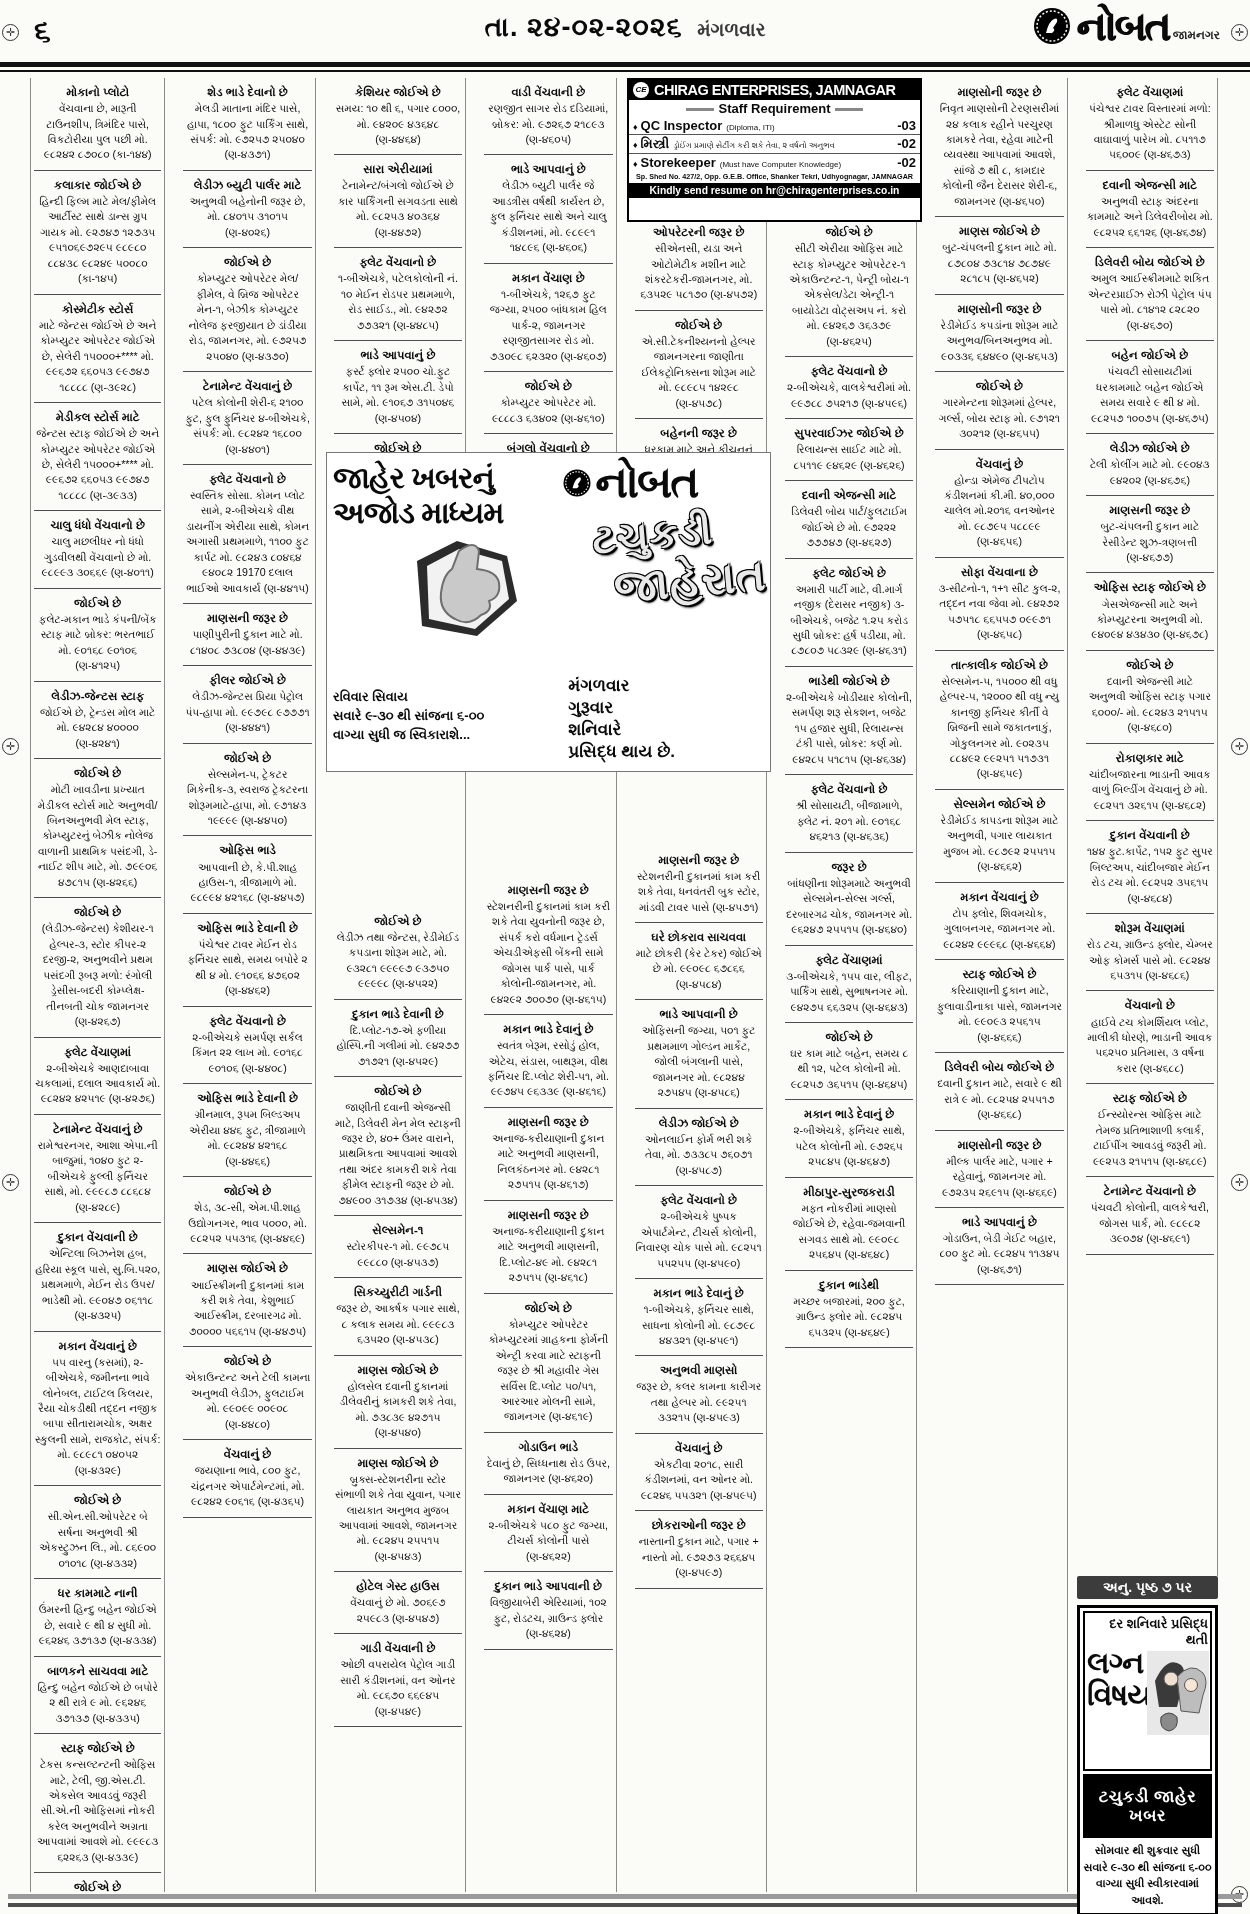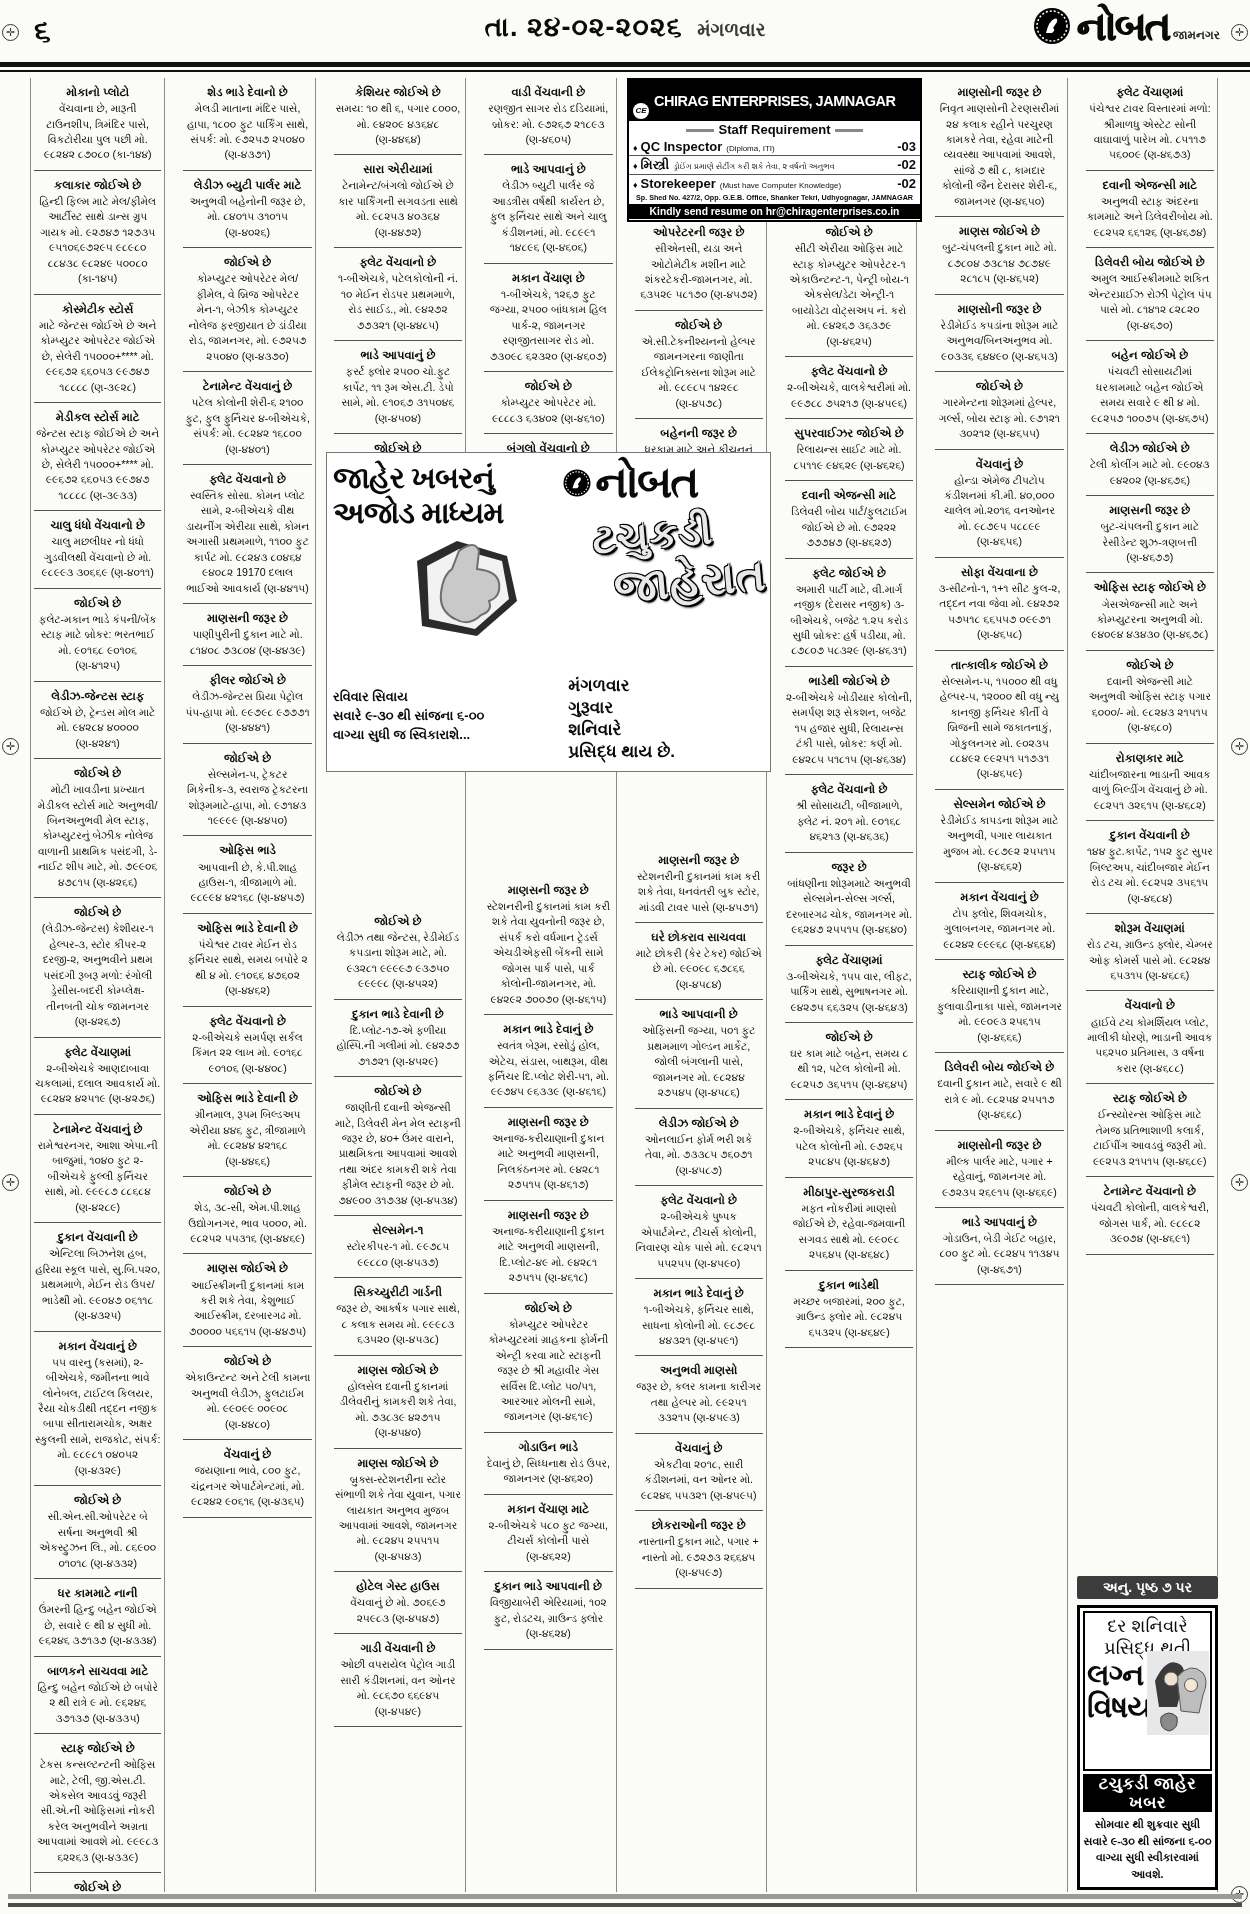--- a/index.html
+++ b/index.html
@@ -33,21 +33,21 @@
   .col:first-child{border-left:1px solid #8a8a8a;}
   .ad{padding:6px 1px 7px;border-bottom:1px solid #4f4f4f;text-align:center;}
   .ad-title{font-weight:bold;font-size:11.6px;line-height:1.3;margin-bottom:2px;}
   .ad-body{font-size:10.6px;line-height:1.46;word-break:break-word;}
   .spacer{border-bottom:none;}
   
   .chirag{position:absolute;left:597px;top:0;width:291px;height:140px;z-index:6;
     background:#fff;border:2px solid #000;box-shadow:0 0 0 2px #fff inset;font-family:"Liberation Sans",sans-serif;}
   .chirag .bar{background:#000;color:#fff;display:flex;align-items:center;gap:5px;padding:2px 4px;}
   .chirag .bar .celogo{width:16px;height:16px;border-radius:50%;background:#fff;color:#000;
-    font-size:8px;font-weight:bold;font-style:italic;text-align:center;line-height:16px;flex:0 0 auto;margin-top:21px;}
+    font-size:8px;font-weight:bold;font-style:italic;text-align:center;line-height:16px;flex:0 0 auto;}
   .chirag .bar .ctitle{font-size:14.5px;font-weight:900;letter-spacing:-0.5px;white-space:nowrap;}
   .chirag .subt{text-align:center;font-weight:900;font-size:13px;margin:1px 0;}
   .chirag .subt:before,.chirag .subt:after{content:"";display:inline-block;width:28px;height:3px;background:#888;vertical-align:middle;margin:0 5px;}
   .chirag .row{display:flex;align-items:baseline;border-top:1px solid #555;padding:1px 4px;}
   .chirag .row:first-of-type{border-top:none;}
   .chirag .blt{font-size:9px;margin-right:3px;}
   .chirag .rname{font-weight:900;font-size:13px;white-space:nowrap;}
   .chirag .rdet{font-size:8px;margin-left:4px;flex:1;color:#111;}
   .chirag .rcnt{font-weight:900;font-size:13px;margin-left:4px;}
   .chirag .addr{font-size:7.2px;font-weight:bold;text-align:center;margin-top:1px;}
@@ -66,25 +66,25 @@
     text-shadow:2px 2px 0 #000,-1px -1px 0 #000,1px -1px 0 #000,-1px 1px 0 #000,2px 3px 2px #555;}
   .promo .big1{font-size:40px;transform:rotate(-5deg);margin:2px 0 0 30px;}
   .promo .big2{font-size:44px;transform:rotate(-5deg);margin:0 0 0 52px;}
   .promo .days{position:absolute;left:10px;bottom:8px;font-size:17px;font-weight:900;line-height:1.3;}
   
   .col8box{position:absolute;left:1047px;top:1498px;width:141px;z-index:7;background:#fbfbf8;}
   .contbar{background:#3c3c3c;color:#fff;font-weight:bold;font-size:14px;text-align:center;
     padding:3px 16px;border-radius:2px;}
   .lagna{margin-top:6px;border:3px solid #000;background:#fff;padding:3px;}
   .lagna .inner1{border:2px solid #000;padding:3px 2px;position:relative;min-height:150px;}
-  .lagna .l-top{font-size:18px;font-weight:400;text-align:center;border-bottom:0;line-height:1.2;}
+  .lagna .l-top{font-size:13px;font-weight:700;text-align:right;border-bottom:0;line-height:1.2;}
   .lagna .l-big{font-size:30px;font-weight:900;line-height:1.05;letter-spacing:-1px;}
   .lagna .couple{position:absolute;right:1px;top:38px;}
   .lagna .band{background:#000;color:#fff;font-weight:900;font-size:16.5px;text-align:center;
-    padding:0 0;margin-top:3px;letter-spacing:0.5px;}
+    padding:13px 0;margin-top:3px;letter-spacing:0.5px;}
   .lagna .l-bot{font-size:11px;font-weight:bold;text-align:center;line-height:1.5;padding:4px 0 2px;}
 </style>
 </head>
 <body>
 
 <div class="page-num">૬</div>
 <div class="header-date">
   <span class="d1">તા. ૨૪-૦૨-૨૦૨૬</span>
   <span class="d2">મંગળવાર</span>
 </div>

